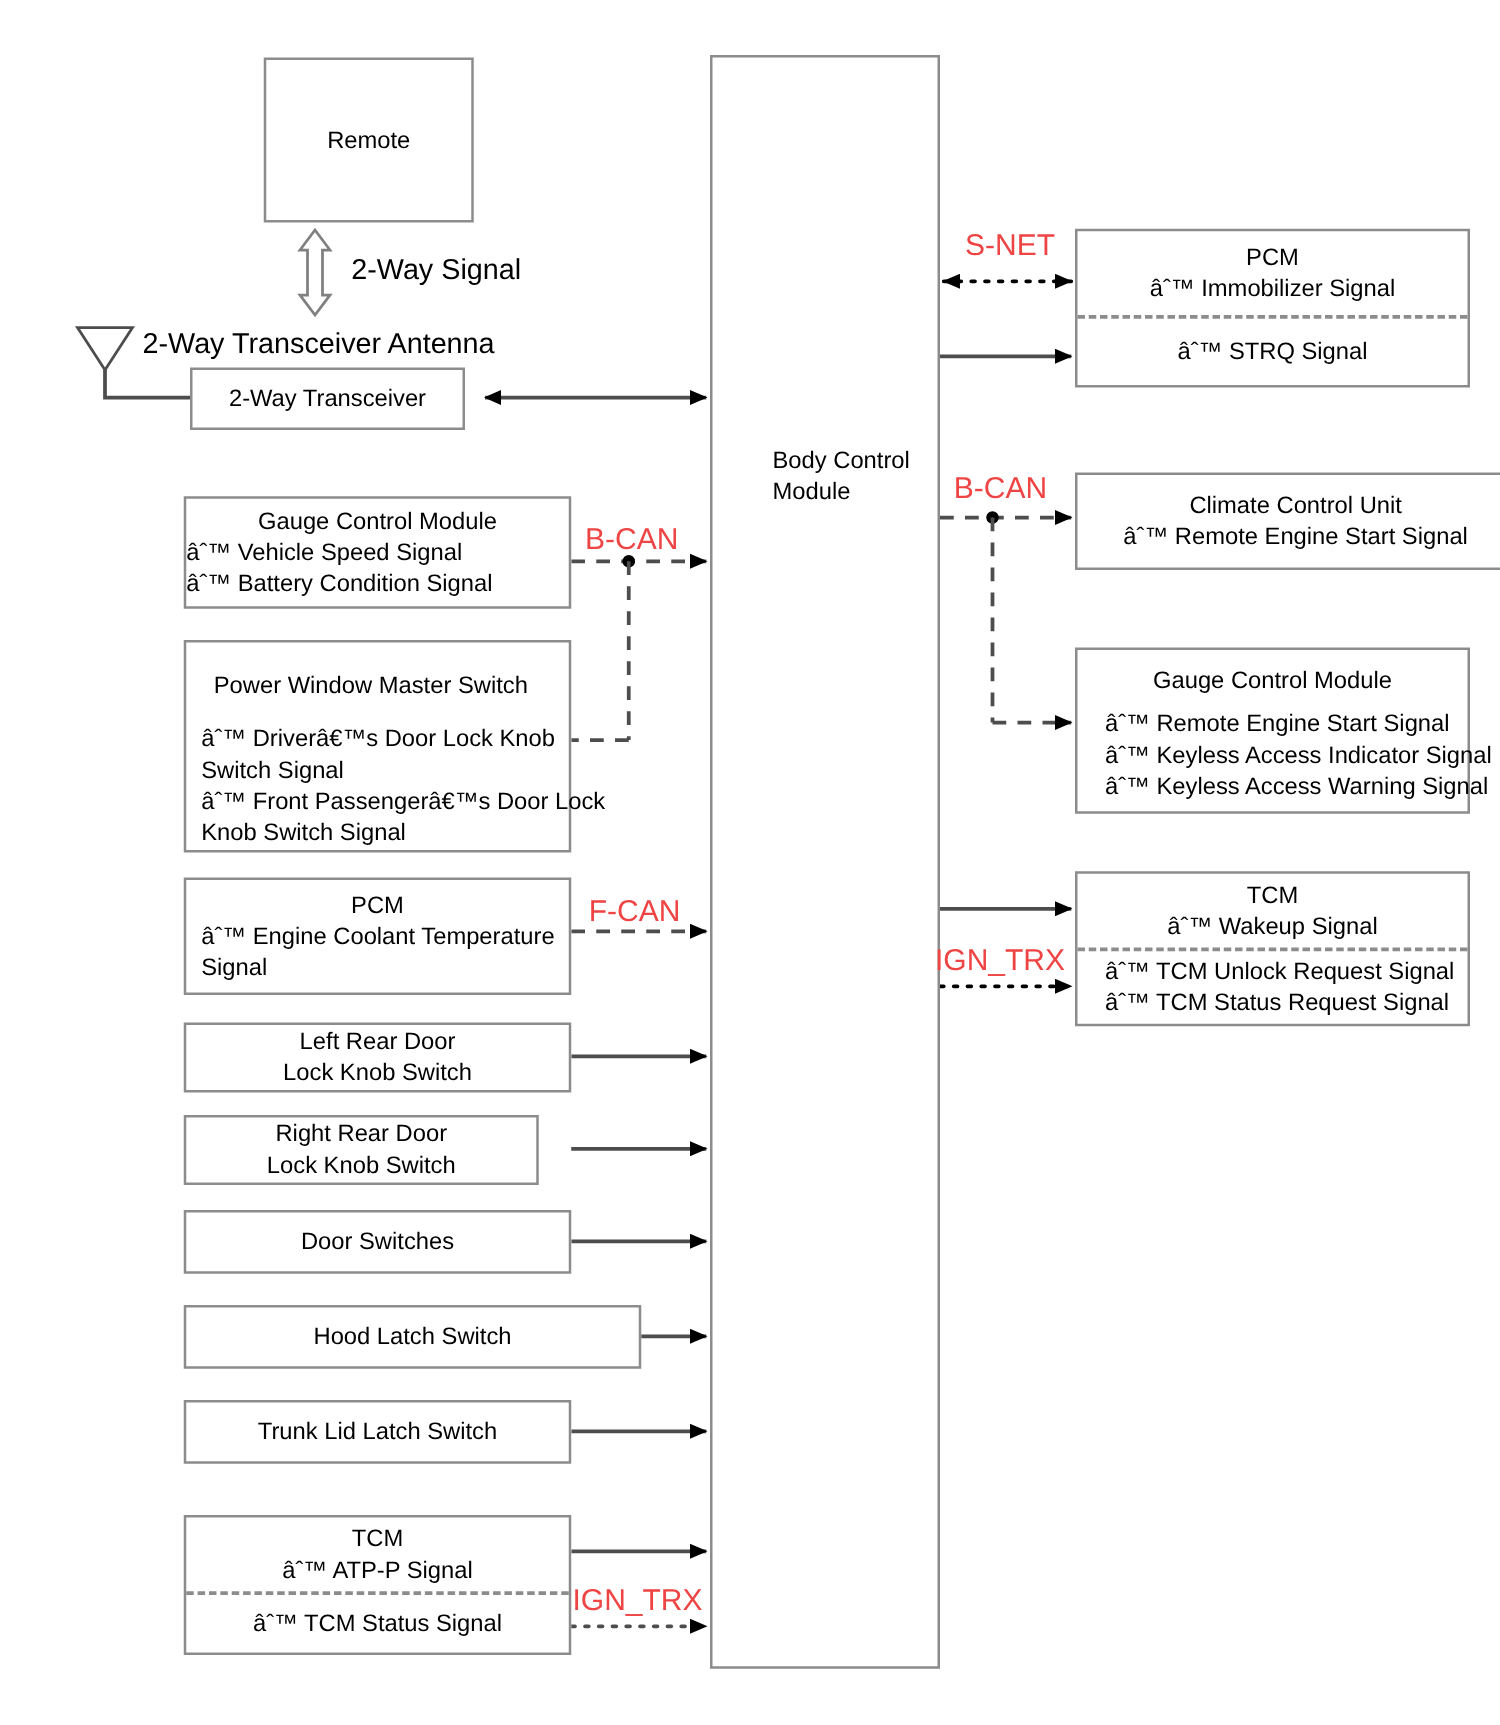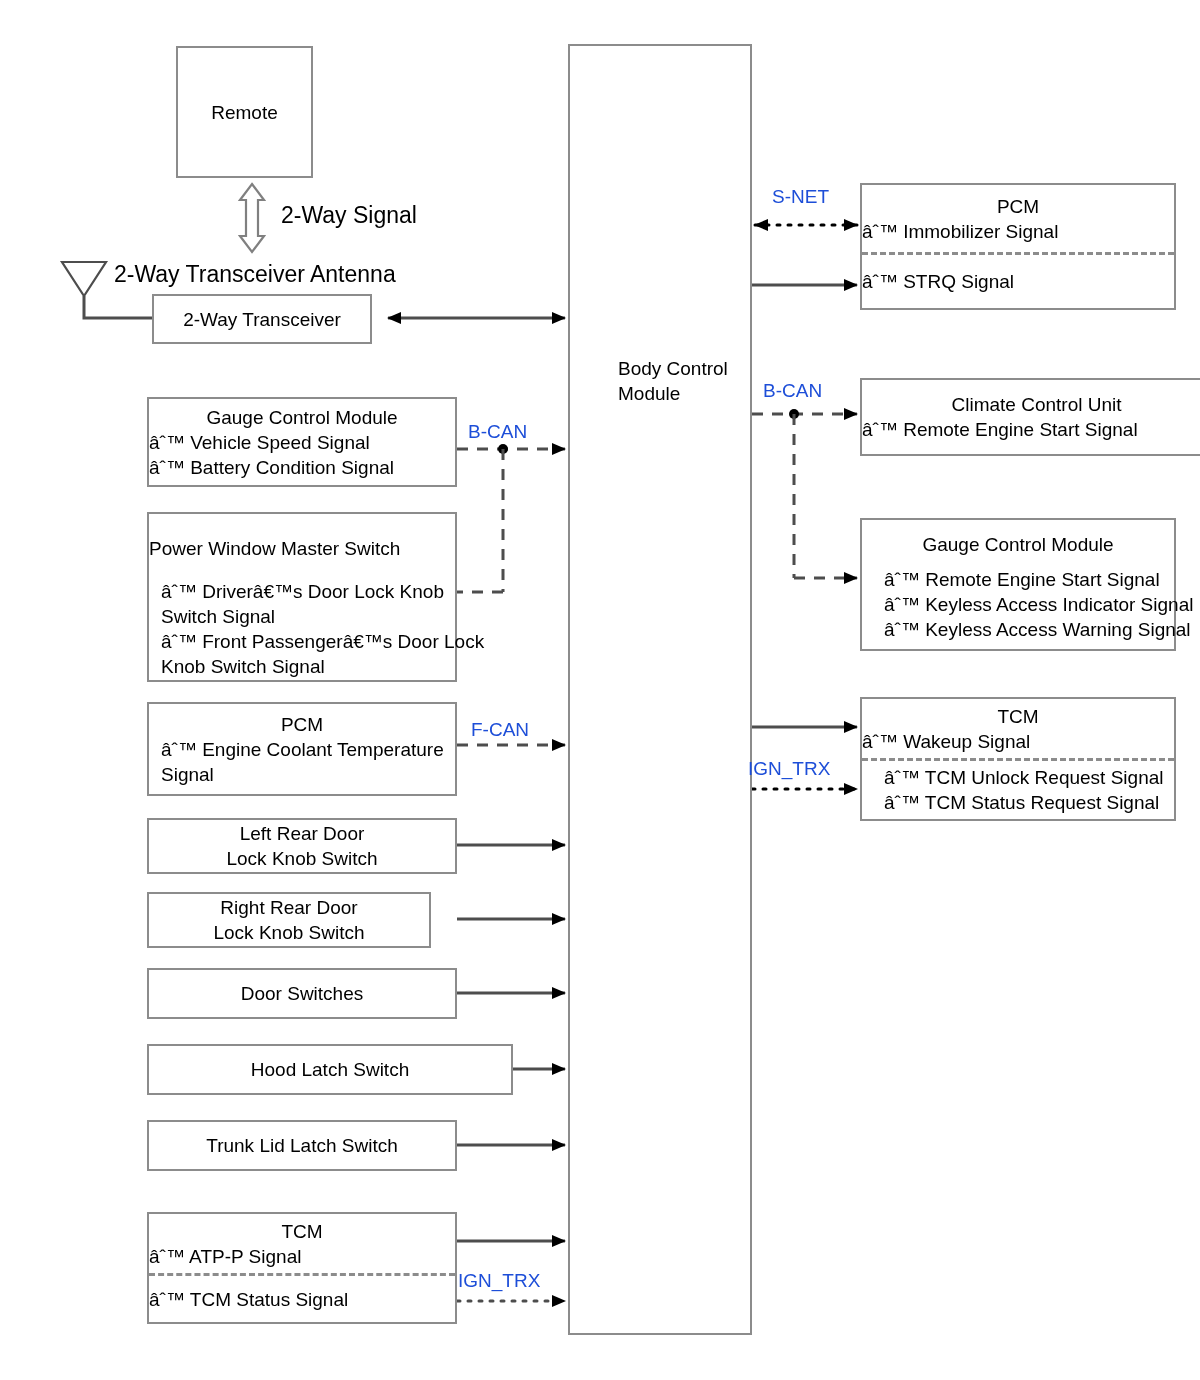--- a/index.html
+++ b/index.html
@@ -43,38 +43,38 @@
     text-align: center;
     font-size: 19px;
     line-height: 25px;
     white-space: nowrap;
   }
   .lines {
     font-size: 19px;
     line-height: 25px;
     white-space: nowrap;
   }
-  .lines.ctr { }
+  .lines.ctr { text-align: center; }
   .lines.lft { }
   .lines.wrap { white-space: normal; padding-left: 12px; padding-right: 2px; }
   .lines.ovf { padding-left: 22px; overflow: visible; }
   .seg {
     position: absolute;
     box-sizing: border-box;
     left: 0;
     width: 100%;
     display: flex;
     flex-direction: column;
     justify-content: center;
   }
   .edge-label {
     position: absolute;
-    font-size: 19px;
+    font-size: 24px;
     line-height: 22px;
-    color: #1d4ed8;
+    color: #ef4444;
     white-space: nowrap;
   }
   .free-label {
     position: absolute;
     font-size: 23px;
     line-height: 24px;
     color: #000000;
     white-space: nowrap;
   }
   .ovfbox { overflow: visible; }
@@ -157,21 +157,21 @@
     </g>
 
     <g>
       <line x1="752" y1="727" x2="857" y2="727" stroke="#4d4d4d" stroke-width="3" marker-end="url(#ah)"></line>
     </g>
     <g>
       <line x1="752" y1="789" x2="857" y2="789" stroke="#000000" stroke-width="3" stroke-dasharray="3,8" stroke-linecap="round" marker-end="url(#ah)"></line>
     </g>
   </svg>
 
-  <div class="node" style="left:176px; top:46px; width:137px; height:132px;">
+  <div class="node" style="left:211px; top:46px; width:168px; height:132px;">
     <div class="node-inner">
       <div class="ttl">Remote</div>
     </div>
   </div>
 
   <div class="node" style="left:152px; top:294px; width:220px; height:50px;">
     <div class="node-inner">
       <div class="ttl">2-Way Transceiver</div>
     </div>
   </div>
@@ -188,21 +188,21 @@
   <div class="node" style="left:147px; top:397px; width:310px; height:90px;">
     <div class="node-inner">
       <div class="ttl">Gauge Control Module</div>
       <div class="lines lft">âˆ™ Vehicle Speed Signal</div>
       <div class="lines lft">âˆ™ Battery Condition Signal</div>
     </div>
   </div>
 
   <div class="node" style="left:147px; top:512px; width:310px; height:170px;">
     <div class="node-inner" style="justify-content:flex-start; padding-top:22px;">
-      <div class="lines" style="">Power Window Master Switch</div>
+      <div class="lines" style="padding-left:22px;">Power Window Master Switch</div>
       <div style="height:18px;"></div>
       <div class="lines wrap ovfbox" style="width:330px;">âˆ™ Driverâ€™s Door Lock Knob Switch Signal</div>
       <div class="lines wrap ovfbox" style="width:330px;">âˆ™ Front Passengerâ€™s Door Lock Knob Switch Signal</div>
     </div>
   </div>
 
   <div class="node" style="left:147px; top:702px; width:310px; height:94px;">
     <div class="node-inner" style="justify-content:flex-start; padding-top:8px;">
       <div class="ttl">PCM</div>
       <div class="lines wrap ovfbox" style="width:330px;">âˆ™ Engine Coolant Temperature Signal</div>

